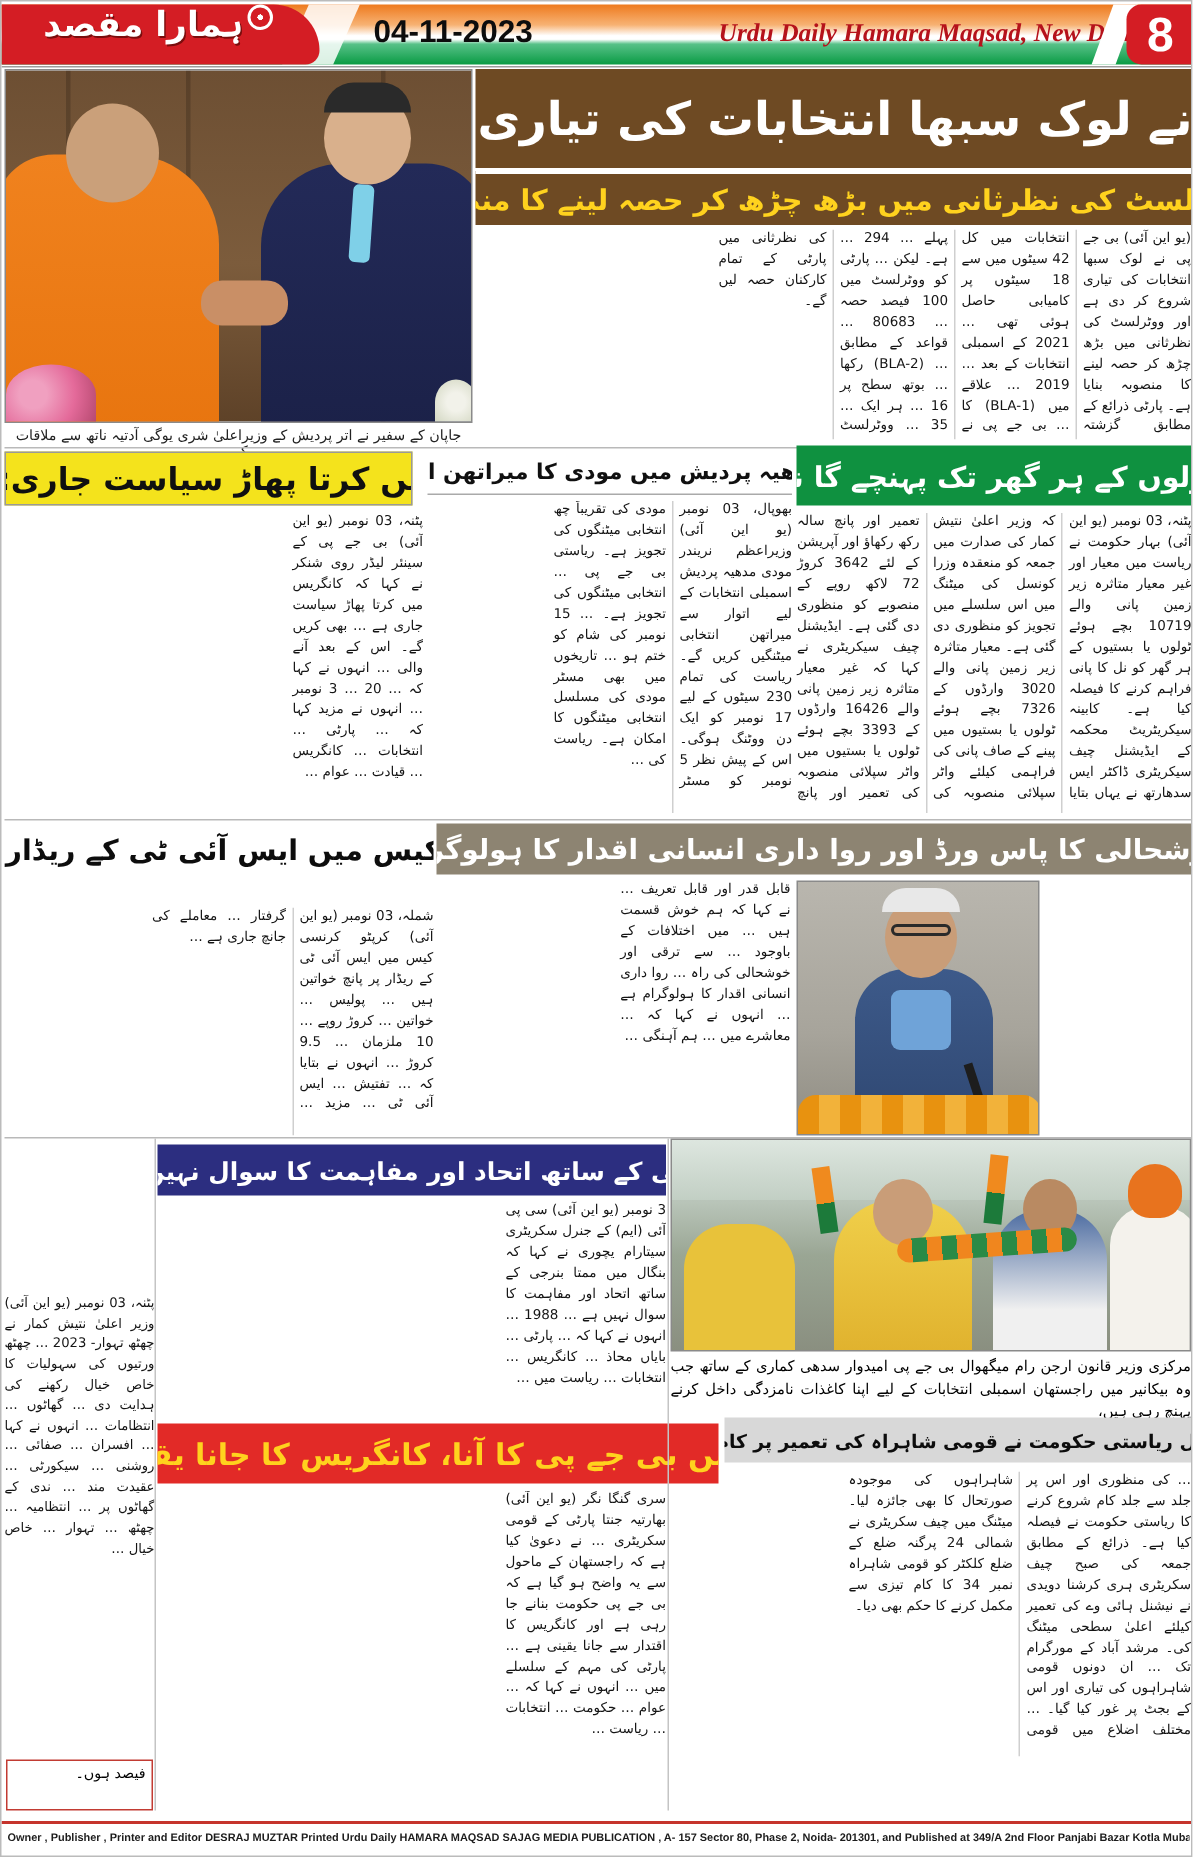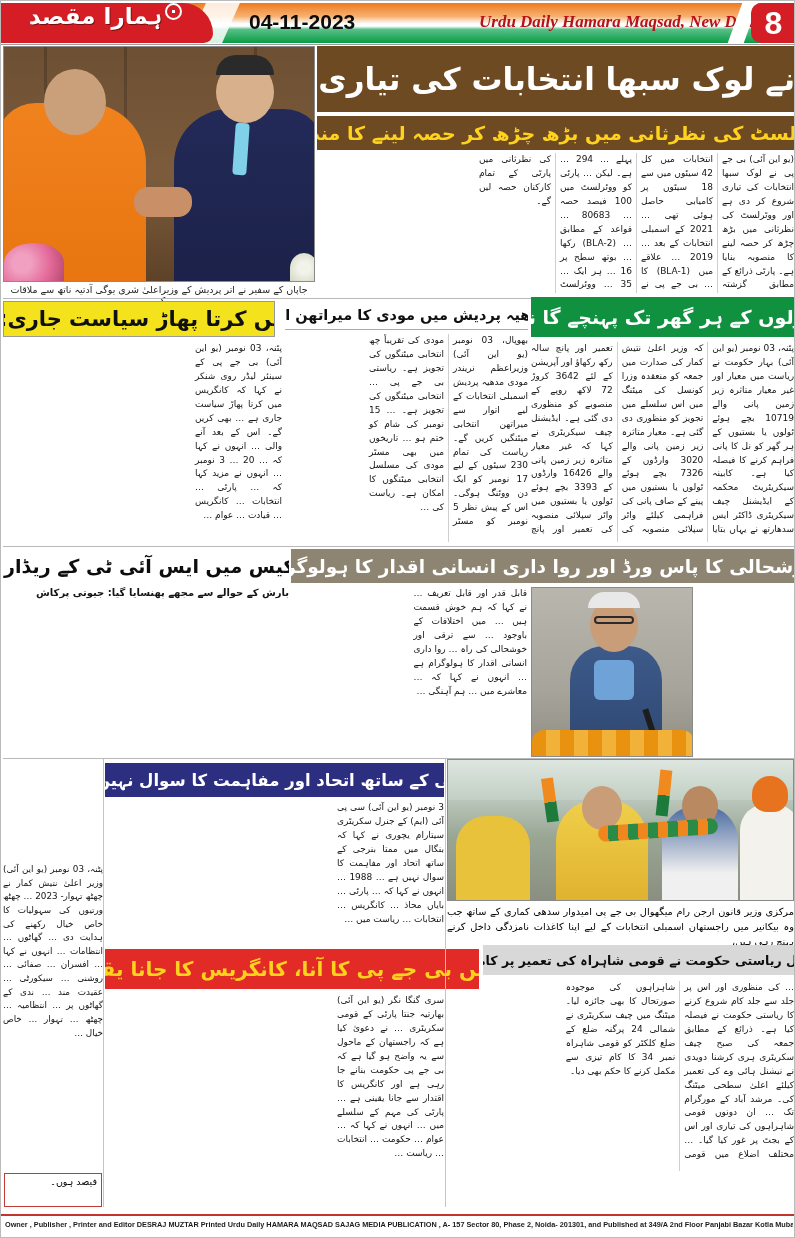--- a/index.html
+++ b/index.html
@@ -120,21 +120,21 @@
   <div class="abs ravi-body urdu body-cols">پٹنہ، 03 نومبر (یو این آئی) بی جے پی کے سینئر لیڈر روی شنکر نے کہا کہ کانگریس میں کرتا پھاڑ سیاست جاری ہے … بھی کریں گے۔ اس کے بعد آنے والی … انہوں نے کہا کہ … 20 … 3 نومبر … انہوں نے مزید کہا کہ … پارٹی … انتخابات … کانگریس … قیادت … عوام …</div>
 
   <div class="abs hl-modi hl urdu">اتوار سے مدھیہ پردیش میں مودی کا میراتھن انتخابی دورے</div>
   <div class="abs modi-body urdu body-cols">بھوپال، 03 نومبر (یو این آئی) وزیراعظم نریندر مودی مدھیہ پردیش اسمبلی انتخابات کے لیے اتوار سے میراتھن انتخابی میٹنگیں کریں گے۔ ریاست کی تمام 230 سیٹوں کے لیے 17 نومبر کو ایک دن ووٹنگ ہوگی۔ اس کے پیش نظر 5 نومبر کو مسٹر مودی کی تقریباً چھ انتخابی میٹنگوں کی تجویز ہے۔ ریاستی بی جے پی … انتخابی میٹنگوں کی تجویز ہے۔ … 15 نومبر کی شام کو ختم ہو … تاریخوں میں بھی مسٹر مودی کی مسلسل انتخابی میٹنگوں کا امکان ہے۔ ریاست کی …</div>
 
   <div class="abs hl-water hl urdu">10719 ٹولوں کے ہر گھر تک پہنچے گا نل کا پانی</div>
   <div class="abs water-body urdu body-cols">پٹنہ، 03 نومبر (یو این آئی) بہار حکومت نے ریاست میں معیار اور غیر معیار متاثرہ زیر زمین پانی والے 10719 بچے ہوئے ٹولوں یا بستیوں کے ہر گھر کو نل کا پانی فراہم کرنے کا فیصلہ کیا ہے۔ کابینہ سیکریٹریٹ محکمہ کے ایڈیشنل چیف سیکریٹری ڈاکٹر ایس سدھارتھ نے یہاں بتایا کہ وزیر اعلیٰ نتیش کمار کی صدارت میں جمعہ کو منعقدہ وزرا کونسل کی میٹنگ میں اس سلسلے میں تجویز کو منظوری دی گئی ہے۔ معیار متاثرہ زیر زمین پانی والے 3020 وارڈوں کے 7326 بچے ہوئے ٹولوں یا بستیوں میں پینے کے صاف پانی کی فراہمی کیلئے واٹر سپلائی منصوبہ کی تعمیر اور پانچ سالہ رکھ رکھاؤ اور آپریشن کے لئے 3642 کروڑ 72 لاکھ روپے کے منصوبے کو منظوری دی گئی ہے۔ ایڈیشنل چیف سیکریٹری نے کہا کہ غیر معیار متاثرہ زیر زمین پانی والے 16426 وارڈوں کے 3393 بچے ہوئے ٹولوں یا بستیوں میں واٹر سپلائی منصوبہ کی تعمیر اور پانچ سالہ رکھ رکھاؤ اور آپریشن کے لیے 1063 کروڑ 46 لاکھ روپے کی منظوری دی گئی ہے۔ ڈاکٹر سدھارتھ نے بتایا کہ ہر گھر نل کا جل اسکیم کے تحت ریاست کے ٹولوں میں نل سے پینے کا پانی فراہم کیا جائے گا۔</div>
   <div class="abs block-rule" style="left:2px;top:545px;width:791px;height:1px;"></div>
 
   <div class="abs hl-crypto hl urdu">کرپٹو کرنسی کیس میں ایس آئی ٹی کے ریڈار پر پانچ خواتین</div>
-  <div class="abs crypto-leadin urdu">بارش کے حوالے سے مجھے پھنسایا گیا: جیوتی پرکاش</div>
+  <div class="abs crypto-body urdu body-cols">شملہ، 03 نومبر (یو این آئی) کرپٹو کرنسی کیس میں ایس آئی ٹی کے ریڈار پر پانچ خواتین ہیں … پولیس … خواتین … کروڑ روپے … 10 ملزمان … 9.5 کروڑ … انہوں نے بتایا کہ … تفتیش … ایس آئی ٹی … مزید … گرفتار … معاملے کی جانچ جاری ہے …</div>
 
   <div class="abs hl-naqvi hl urdu">ہم آہنگی خوشحالی کا پاس ورڈ اور روا داری انسانی اقدار کا ہولوگرام ہے: نقوی</div>
   <div class="abs naqvi-left urdu body-cols">قابل قدر اور قابل تعریف … نے کہا کہ ہم خوش قسمت ہیں … میں اختلافات کے باوجود … سے ترقی اور خوشحالی کی راہ … روا داری انسانی اقدار کا ہولوگرام ہے … انہوں نے کہا کہ … معاشرے میں … ہم آہنگی …</div>
   <div class="abs naqvi-photo">
     <div class="fig" style="left:38px;top:58px;width:92px;height:115px;background:linear-gradient(180deg,#3d5a8a,#2e4670);border-radius:34px 34px 0 0;"></div>
     <div class="abs" style="left:62px;top:72px;width:40px;height:40px;background:#6fa3d8;border-radius:6px;"></div>
     <div class="head" style="left:58px;top:10px;width:48px;height:54px;background:#c99d78;"></div>
     <div class="abs" style="left:56px;top:4px;width:52px;height:16px;background:#e8e8e8;border-radius:24px 24px 0 0;"></div>
     <div class="abs" style="left:62px;top:28px;width:40px;height:8px;border:2px solid #2a2a2a;border-radius:4px;background:transparent;"></div>
     <div class="abs" style="left:118px;top:120px;width:6px;height:50px;background:#1d1d1d;transform:rotate(-18deg);"></div>

